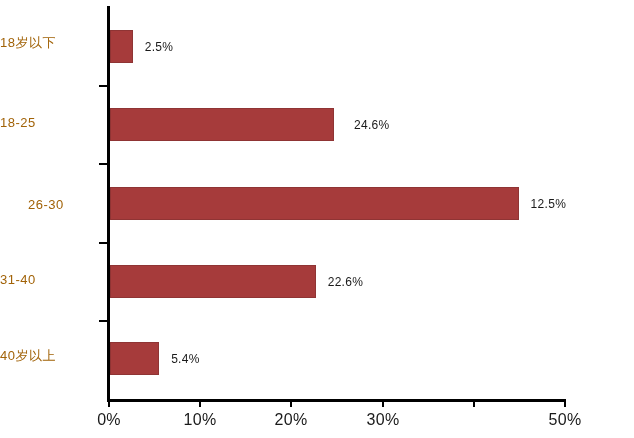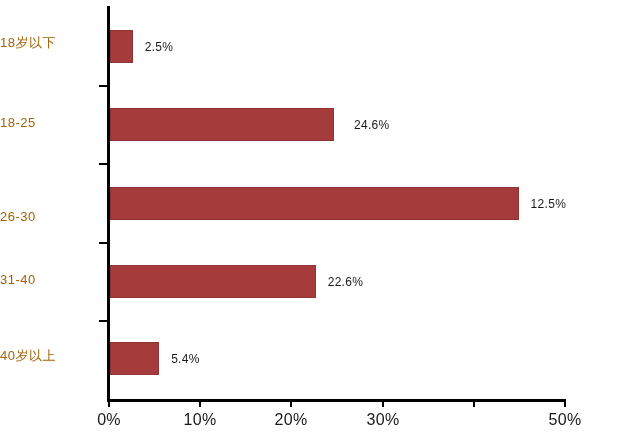--- a/index.html
+++ b/index.html
@@ -123,21 +123,21 @@
     <div class="bar-value" style="left: 144.75px; top: 31px;">2.5%</div>
   </div>
 
   <div class="row" style="top:85px;">
     <div class="cat-label" style="top:28px;">18-25</div>
     <div class="bar" style="top: 23px; width: 223.86px; background: rgb(166, 59, 59); border-color: rgb(143, 52, 52);"></div>
     <div class="bar-value" style="left: 338px; top: 31px; margin-left: 16px;">24.6%</div>
   </div>
 
   <div class="row" style="top:163px;">
-    <div class="cat-label" style="top:44px;">26-30</div>
+    <div class="cat-label" style="top:32px;padding-left:28px;">26-30</div>
     <div class="bar" style="top: 24px; width: 408.59px; background: rgb(166, 59, 59); border-color: rgb(143, 52, 52);"></div>
     <div class="bar-value" style="left: 530.59px; top: 32px;">12.5%</div>
   </div>
 
   <div class="row" style="top:242px;">
     <div class="cat-label" style="top:28px;">31-40</div>
     <div class="bar" style="top: 23px; width: 205.66px; background: rgb(166, 59, 59); border-color: rgb(143, 52, 52);"></div>
     <div class="bar-value" style="left: 327.66px; top: 31px;">22.6%</div>
   </div>
 

